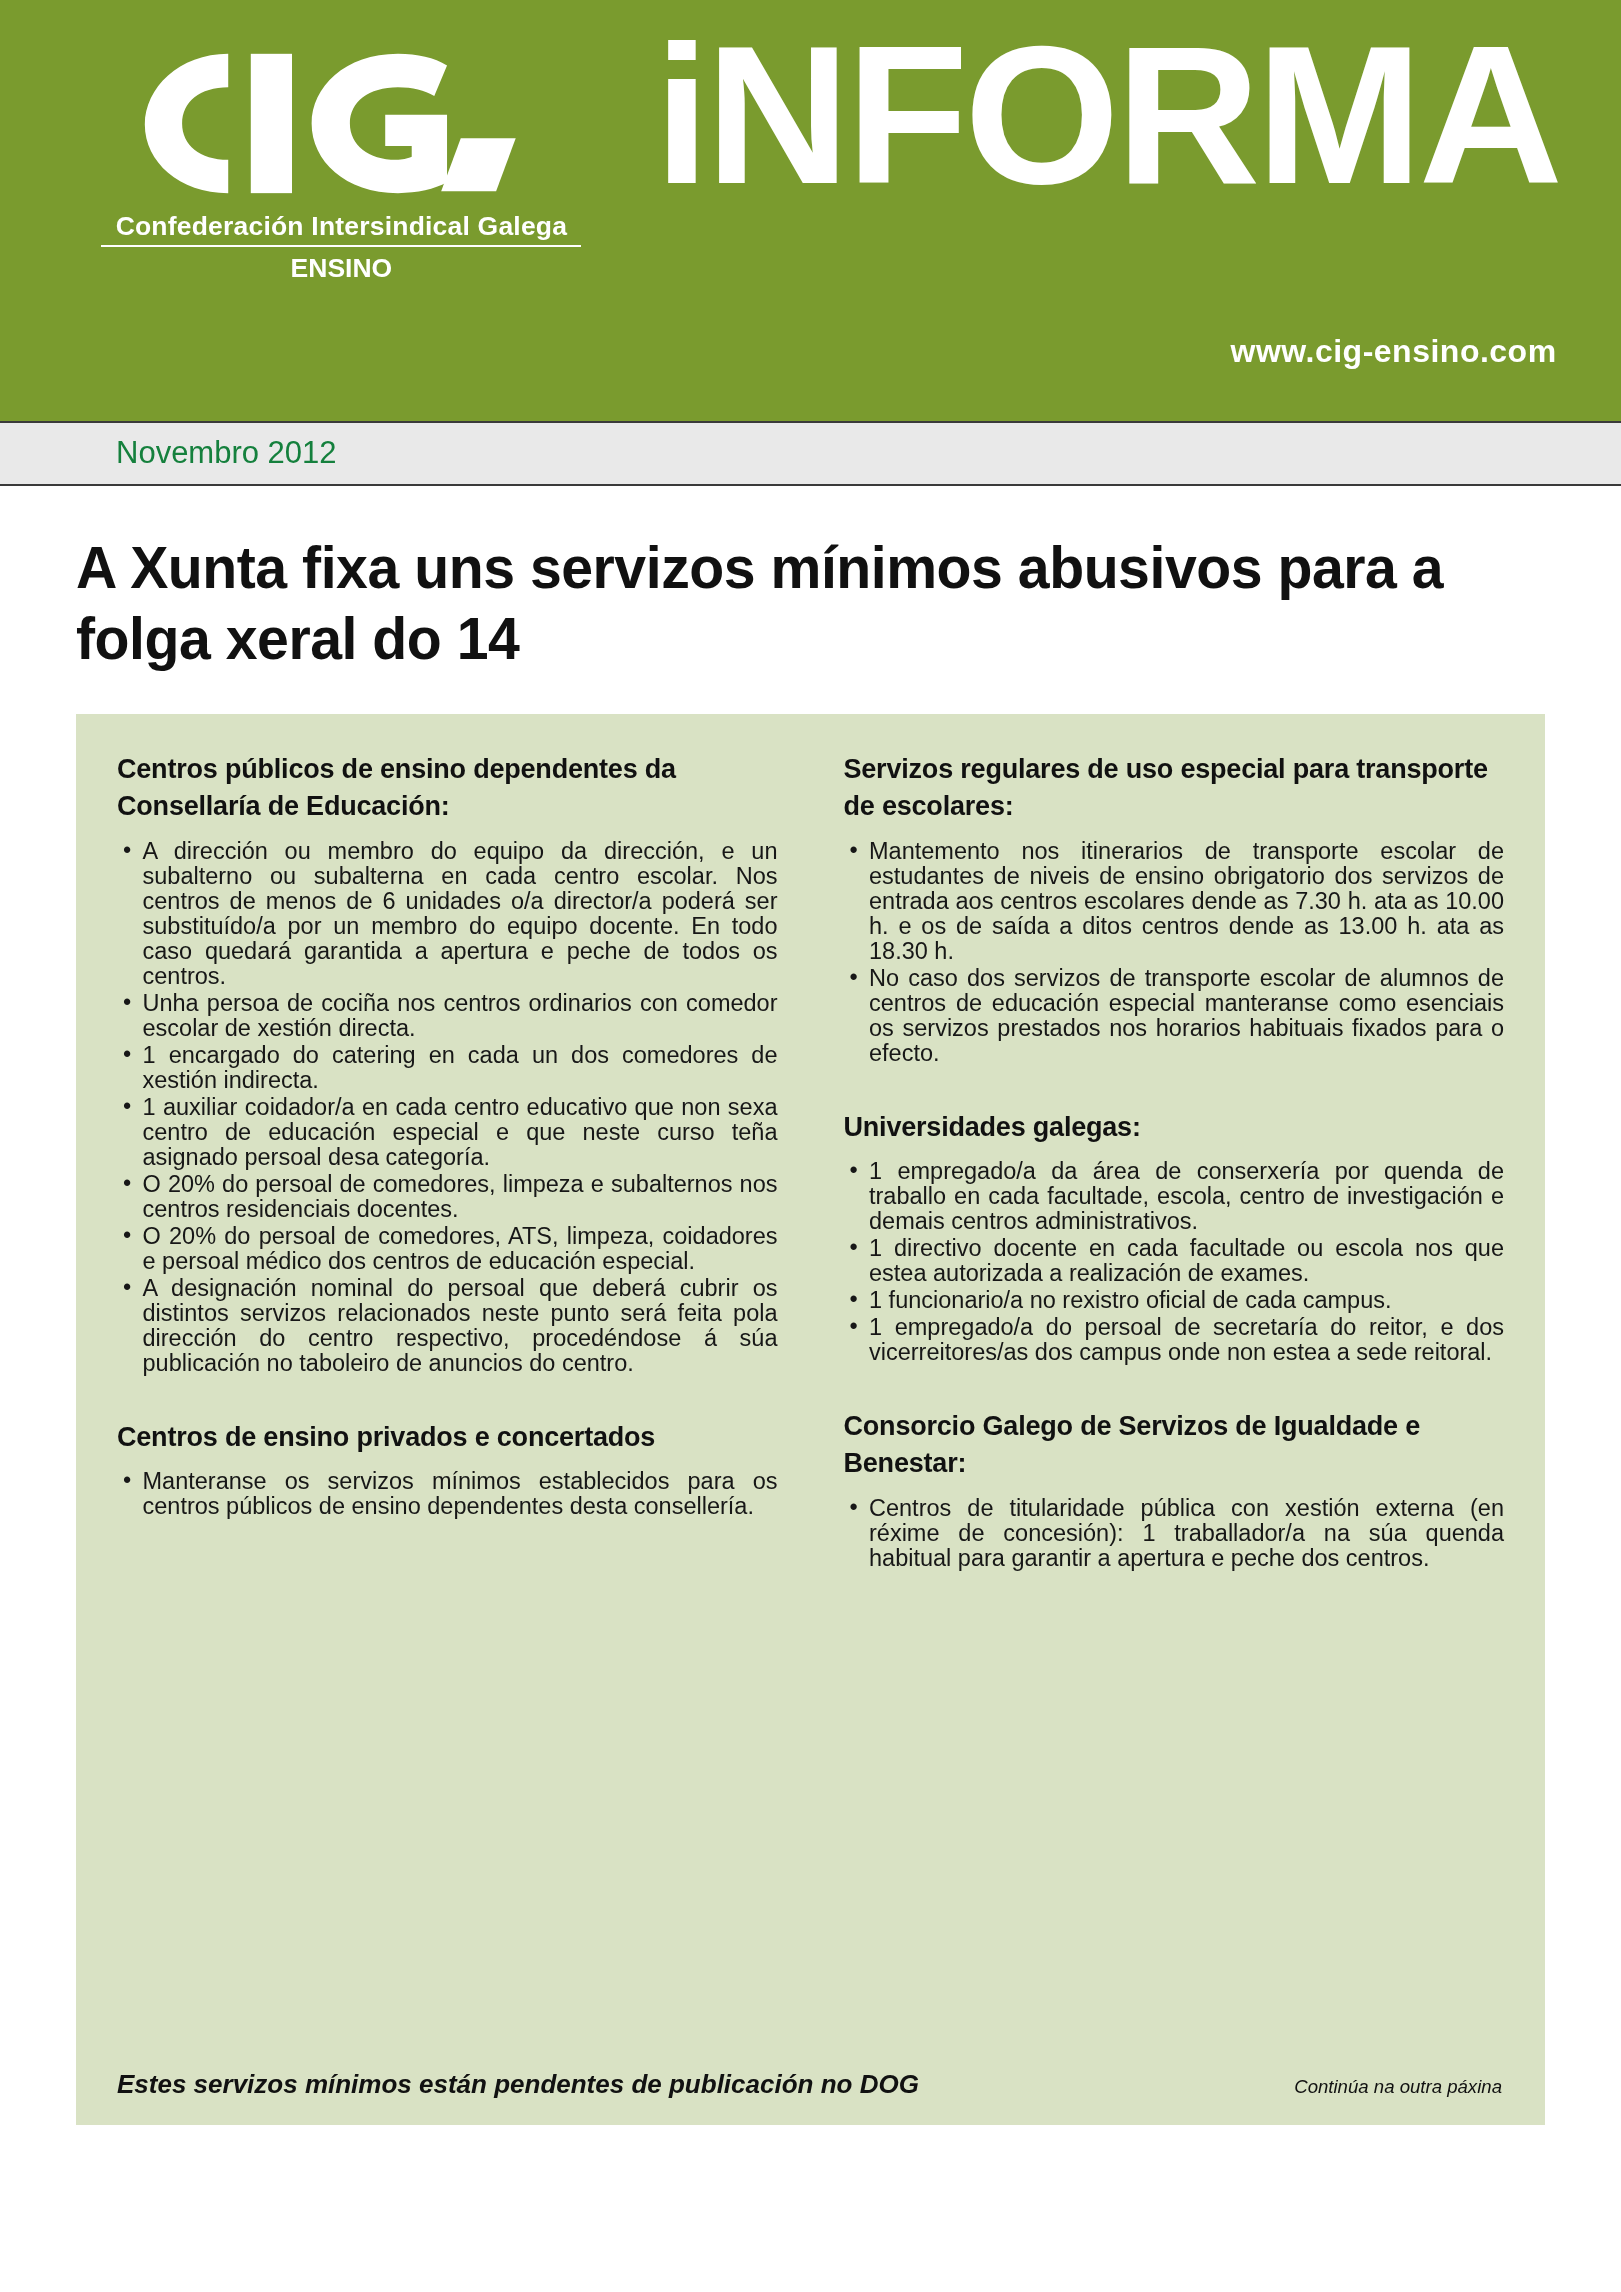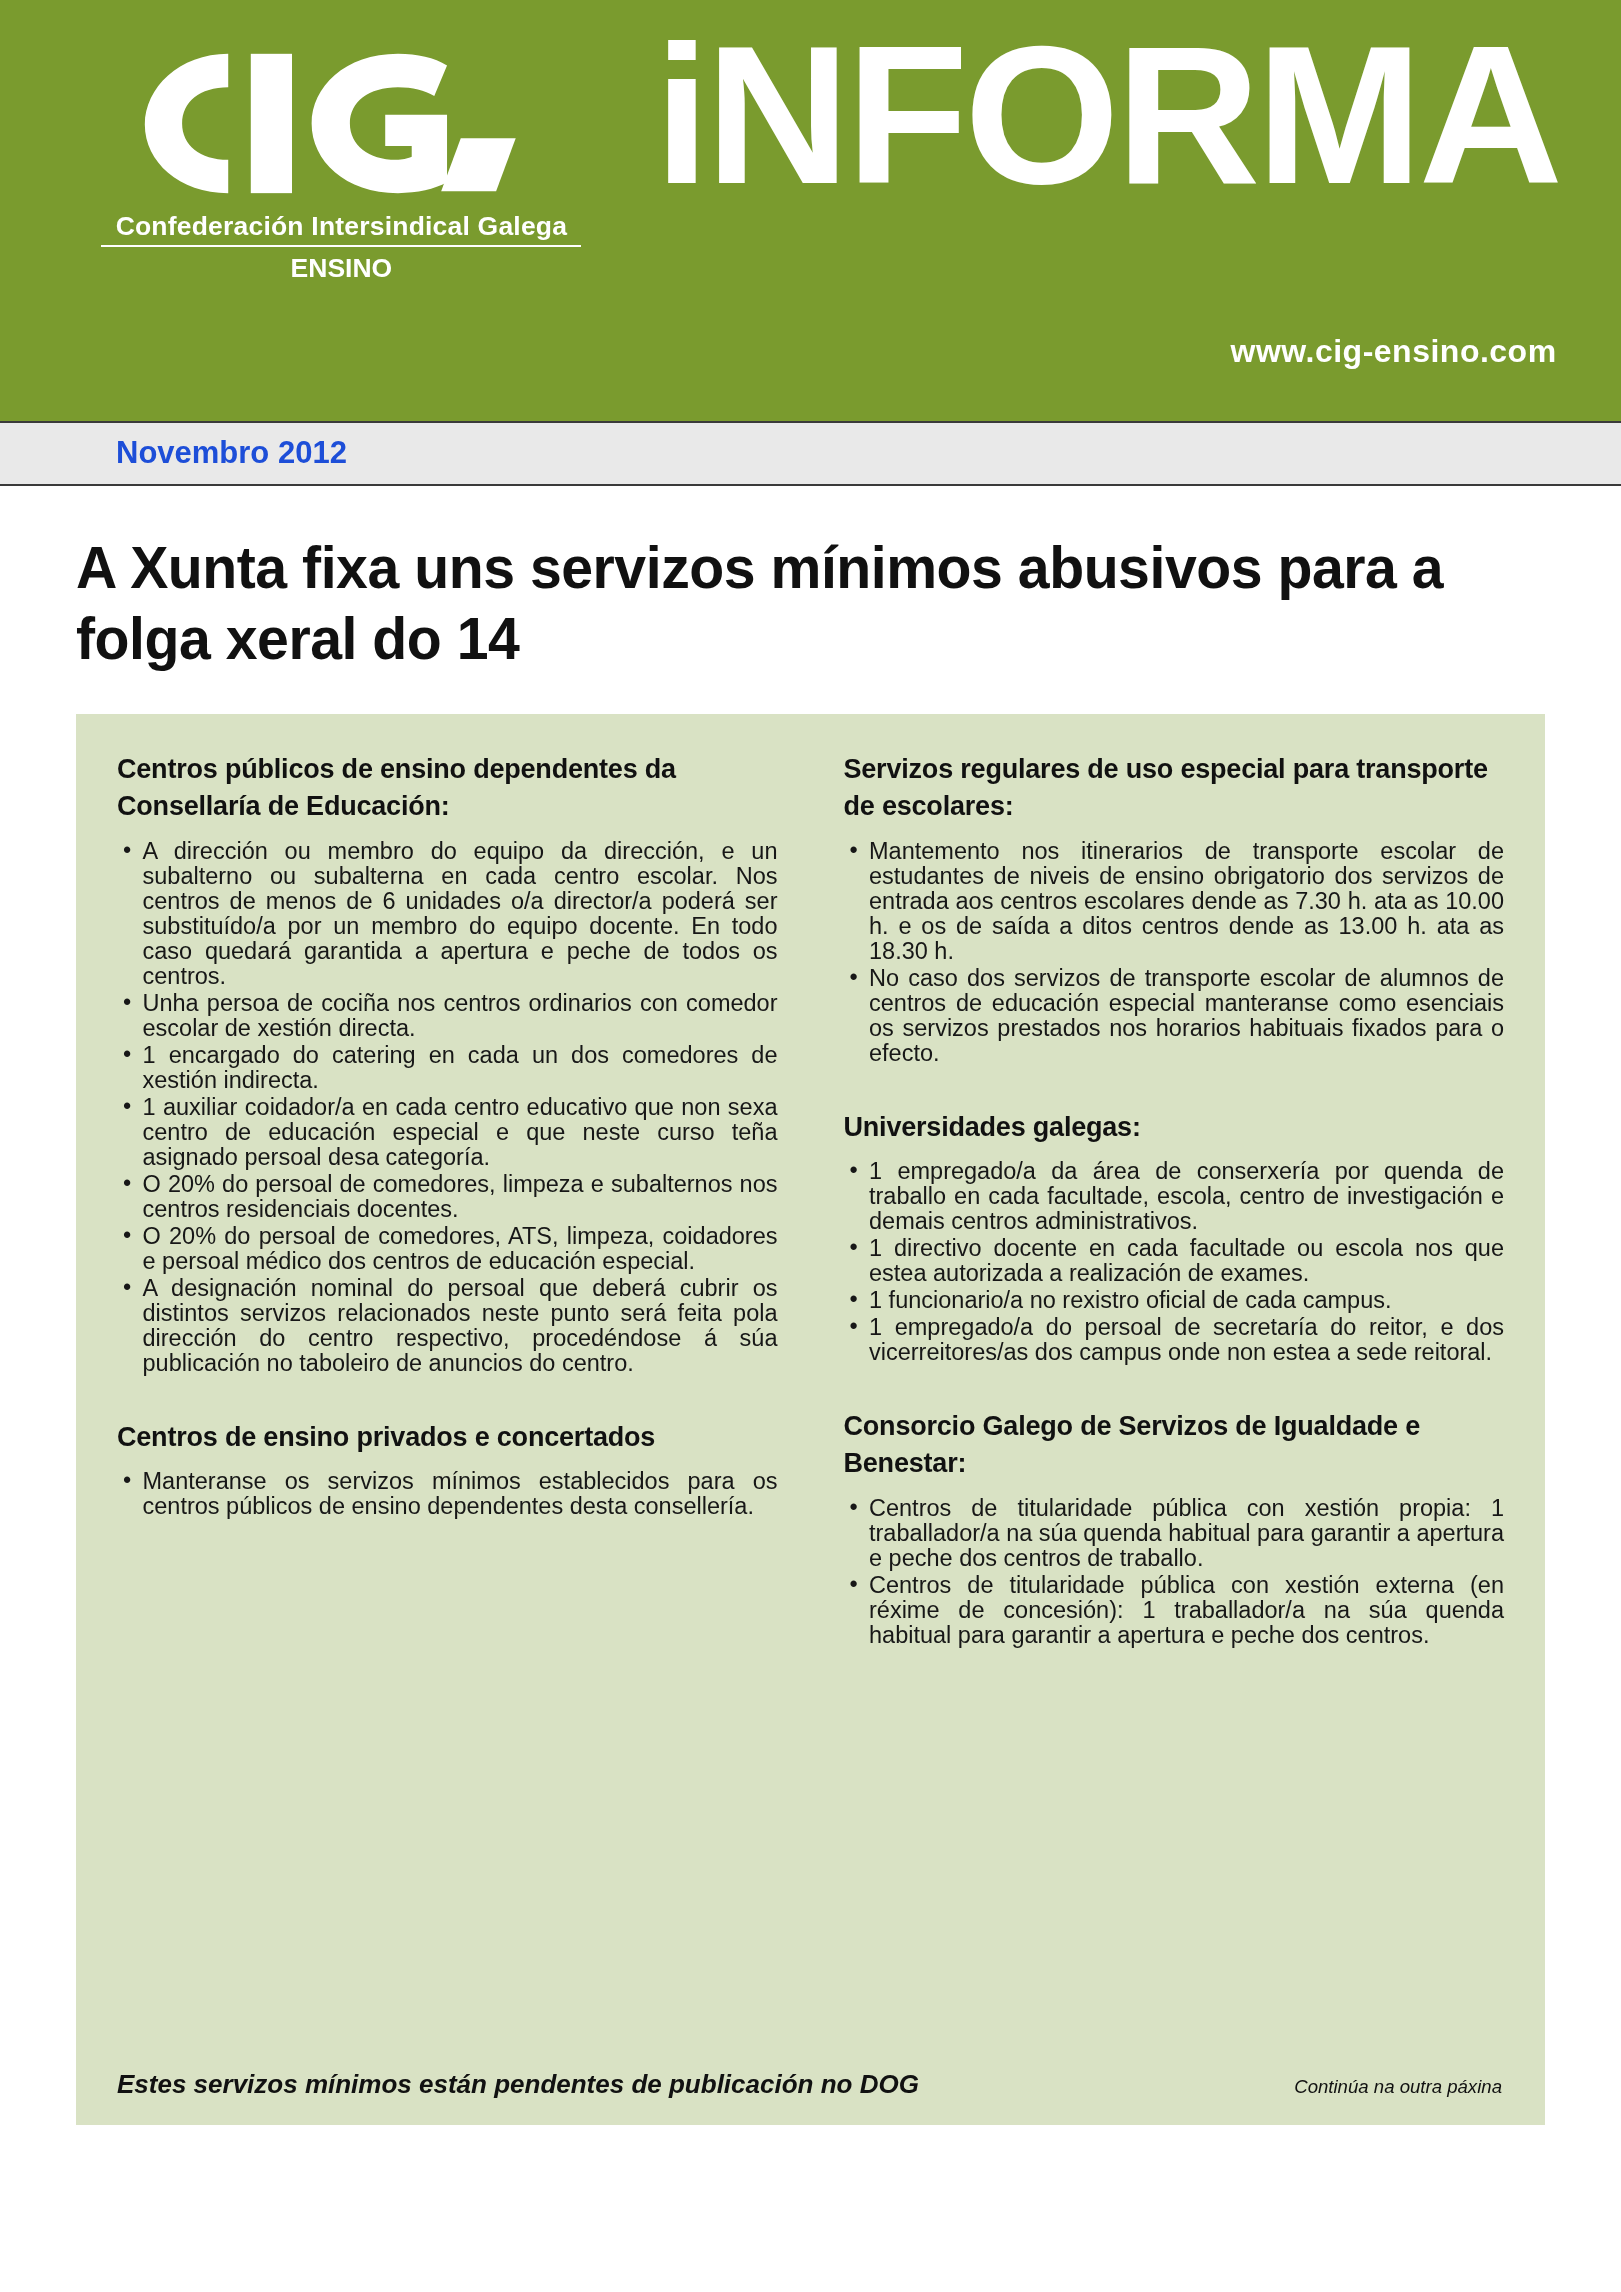--- a/index.html
+++ b/index.html
@@ -87,23 +87,23 @@
     height: 61px;
     background: #e9e9e9;
     border-top: 2.9px solid #3a3a3a;
     border-bottom: 2.9px solid #3a3a3a;
     position: relative;
   }
   .date-text {
     position: absolute;
     left: 116px;
     top: 11.8px;
-    font-weight: bold;
+    font-weight: normal;
     font-size: 31px;
-    color: #1d4ed8;
+    color: #15803d;
   }
 
   
   .page-body {
     padding: 0 76px;
   }
   .headline {
     margin-top: 47px;
     font-family: "Liberation Sans", sans-serif;
     font-weight: bold;
@@ -250,21 +250,20 @@
         <h2 class="sec spaced">Universidades galegas:</h2>
         <ul class="bullets">
           <li>1 empregado/a da área de conserxería por quenda de traballo en cada facultade, escola, centro de investigación e demais centros administrativos.</li>
           <li>1 directivo docente en cada facultade ou escola nos que estea autorizada a realización de exames.</li>
           <li>1 funcionario/a no rexistro oficial de cada campus.</li>
           <li>1 empregado/a do persoal de secretaría do reitor, e dos vicerreitores/as dos campus onde non estea a sede reitoral.</li>
         </ul>
 
         <h2 class="sec spaced">Consorcio Galego de Servizos de Igualdade e Benestar:</h2>
         <ul class="bullets">
-          <li>Centros de titularidade pública con xestión propia: 1 traballador/a na súa quenda habitual para garantir a apertura e peche dos centros de traballo.</li>
           <li>Centros de titularidade pública con xestión externa (en réxime de concesión): 1 traballador/a na súa quenda habitual para garantir a apertura e peche dos centros.</li>
         </ul>
 
       </div>
     </div>
 
     <div class="footer-note">Estes servizos mínimos están pendentes de publicación no DOG</div>
     <div class="continue-note">Continúa na outra páxina</div>
   </div>
 

